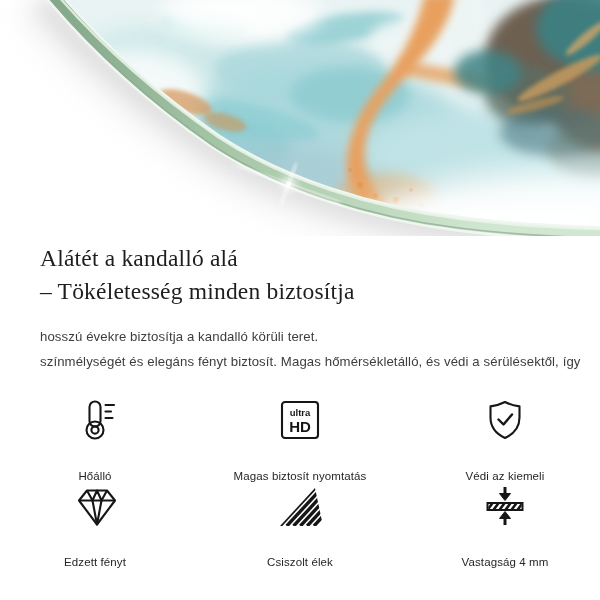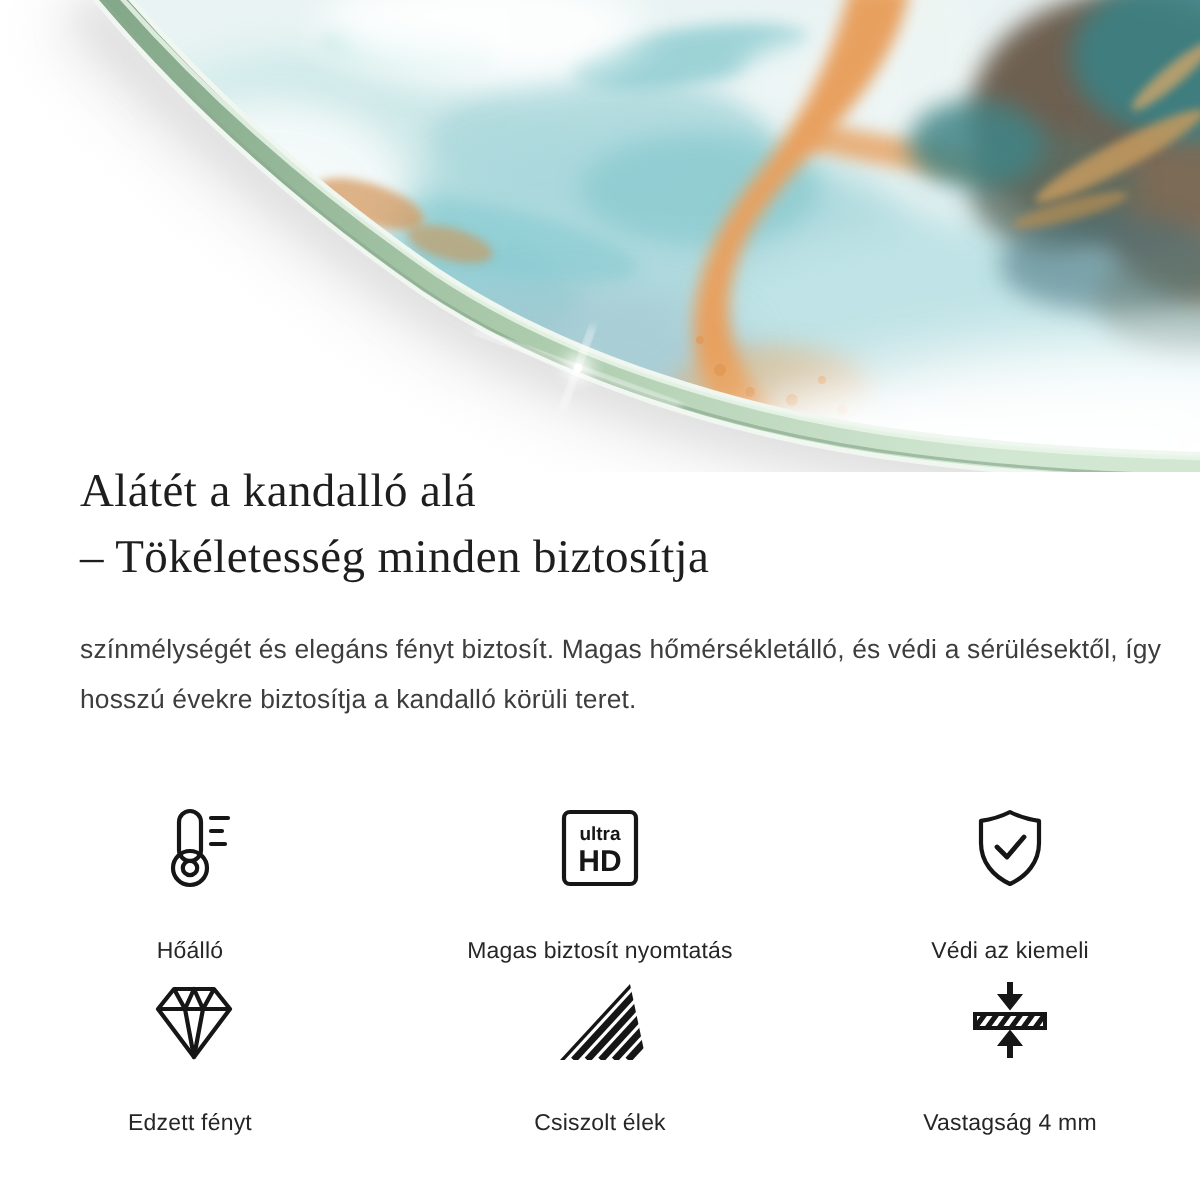--- a/index.html
+++ b/index.html
@@ -3,31 +3,31 @@
 <meta charset="utf-8">
 <style>
   * { margin:0; padding:0; box-sizing:border-box; }
   html,body { width:600px; height:600px; background:#ffffff; overflow:hidden;
               font-family:"Liberation Sans", sans-serif; }
   .page { position:relative; width:600px; height:600px; background:#ffffff; }
 
   .hero { position:absolute; top:0; left:0; width:600px; height:236px; }
   .hero svg { display:block; }
 
-  .content { position:absolute; top:230px; left:40px; width:530px; }
+  .content { position:absolute; top:242px; left:40px; width:530px; }
   .title { font-family:"Liberation Serif", serif; font-weight:400; color:#1e1e1e;
            font-size:23.5px; line-height:33px; letter-spacing:0.2px; }
   .desc { margin-top:16px; color:#3d3d3d; font-size:13.2px; line-height:25px;
           letter-spacing:0.1px; white-space:nowrap; }
 
   .features { position:absolute; top:398px; left:0; width:600px;
               display:grid; grid-template-columns:190px 220px 190px; grid-row-gap:2px; }
   .feature { height:84px; display:flex; flex-direction:column; align-items:center;
              justify-content:flex-start; }
-  .icon-box { height:52px; display:flex; align-items:center; justify-content:center; }
+  .icon-box { height:52px; display:flex; align-items:flex-start; justify-content:center; }
   .feature-label { margin-top:21px; font-size:11.5px; color:#262626; letter-spacing:0.1px; }
   .ico { stroke:#161616; fill:none; stroke-width:2.1; }
 </style>
 </head>
 <body>
 
 <div class="page">
 
   <div class="hero">
     <svg width="600" height="236" viewBox="0 0 600 236">
@@ -136,22 +136,22 @@
       </g>
     </svg>
   </div>
 
   <div class="content">
     <h1 class="title">
       <span>Alátét a kandalló alá</span><br>
       <span>– Tökéletesség minden biztosítja</span>
     </h1>
     <div class="desc">
+      <div>hosszú évekre biztosítja a kandalló körüli teret.</div>
       <div>színmélységét és elegáns fényt biztosít. Magas hőmérsékletálló, és védi a sérülésektől, így</div>
-      <div>hosszú évekre biztosítja a kandalló körüli teret.</div>
     </div>
   </div>
 
   <div class="features">
 
     <div class="feature">
       <div class="icon-box">
         <svg width="44" height="44" viewBox="0 0 44 44">
           <g class="ico" stroke-linecap="round">
             <rect x="16.5" y="3.5" width="11" height="25" rx="5.5"></rect>

